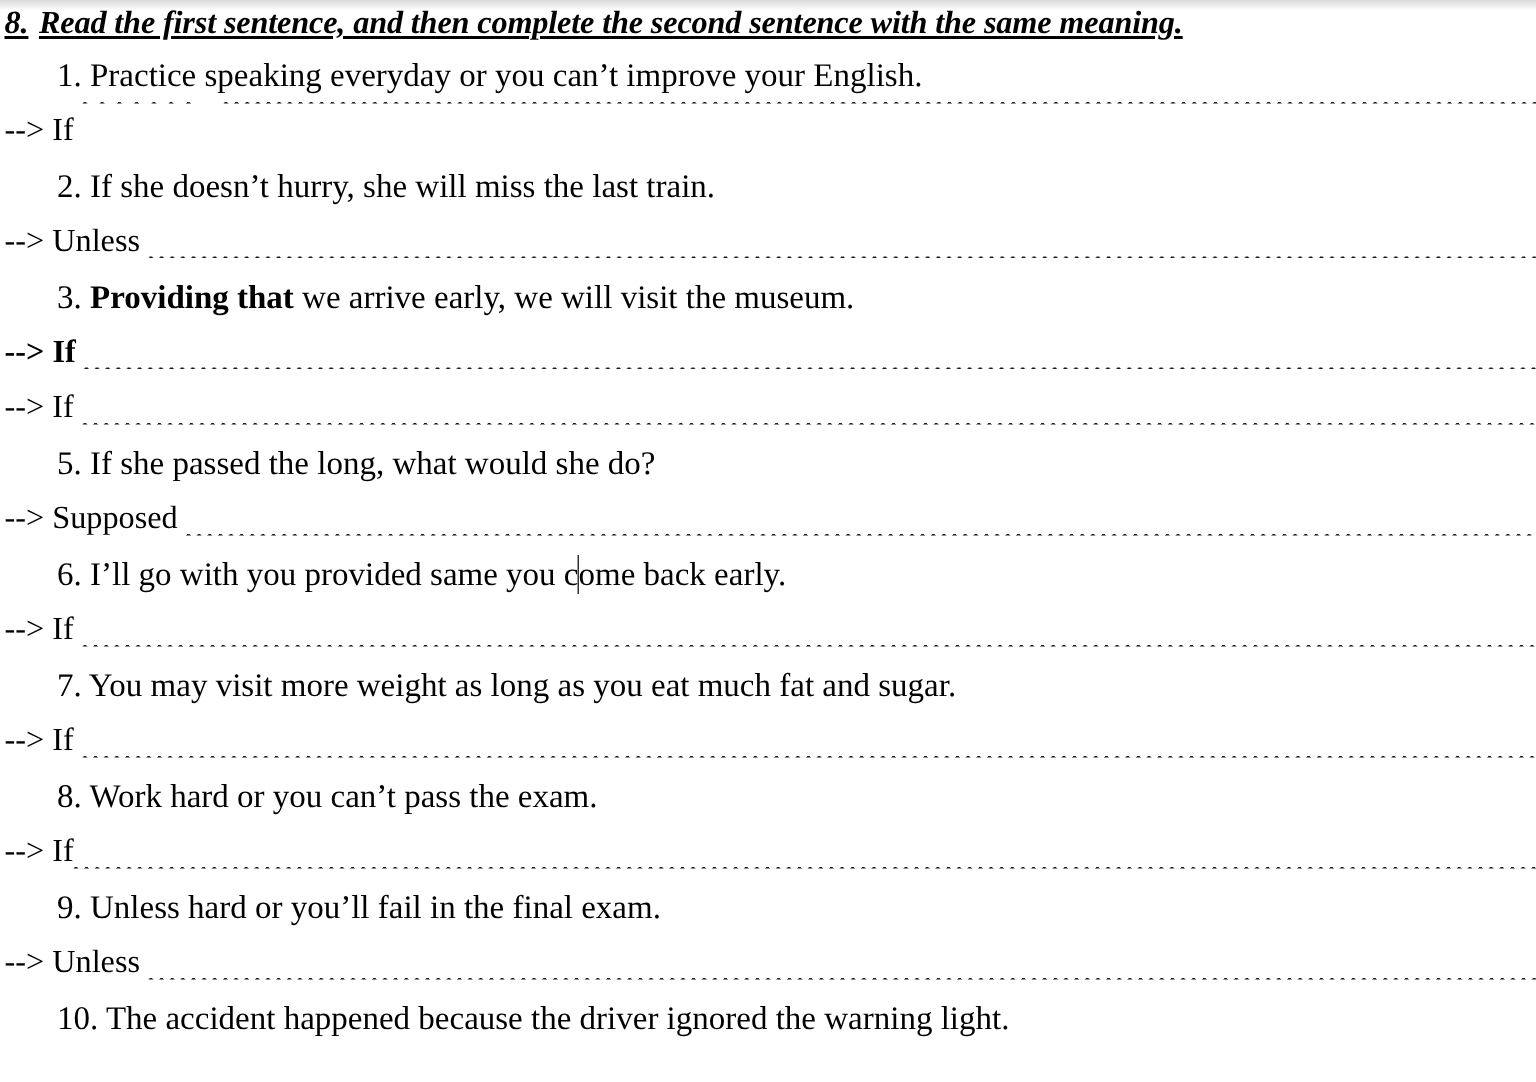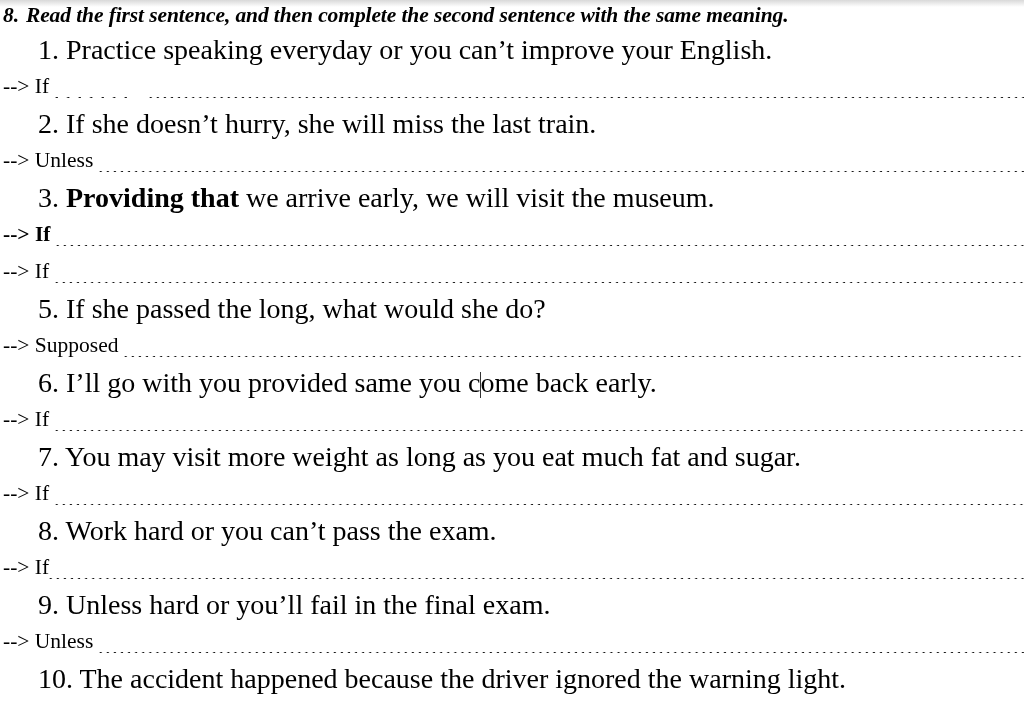--- a/index.html
+++ b/index.html
@@ -43,38 +43,39 @@
   }
 
   
   .heading {
     font-weight: bold;
     font-style: italic;
     font-size: 21.5px;
     letter-spacing: -0.1px;
     height: 31px;
     line-height: 31px;
+    text-decoration: underline;
   }
   .heading .num { margin-right: 7px; }
 
   
   .prompt {
-    font-size: 28px;
+    font-size: 22px;
     height: 37px;
     line-height: 37px;
     padding-left: 38px;
   }
 
   
   .answer {
     font-size: 21.5px;
     height: 37px;
     line-height: 37px;
     display: flex;
-    align-items: flex-end;
+    align-items: flex-start;
   }
   .answer .stem {
     flex: 0 0 auto;
   }
   .answer .stem.bold { font-weight: bold; }
 
   
   .leader {
     flex: 1 1 auto;
     height: 1px;

